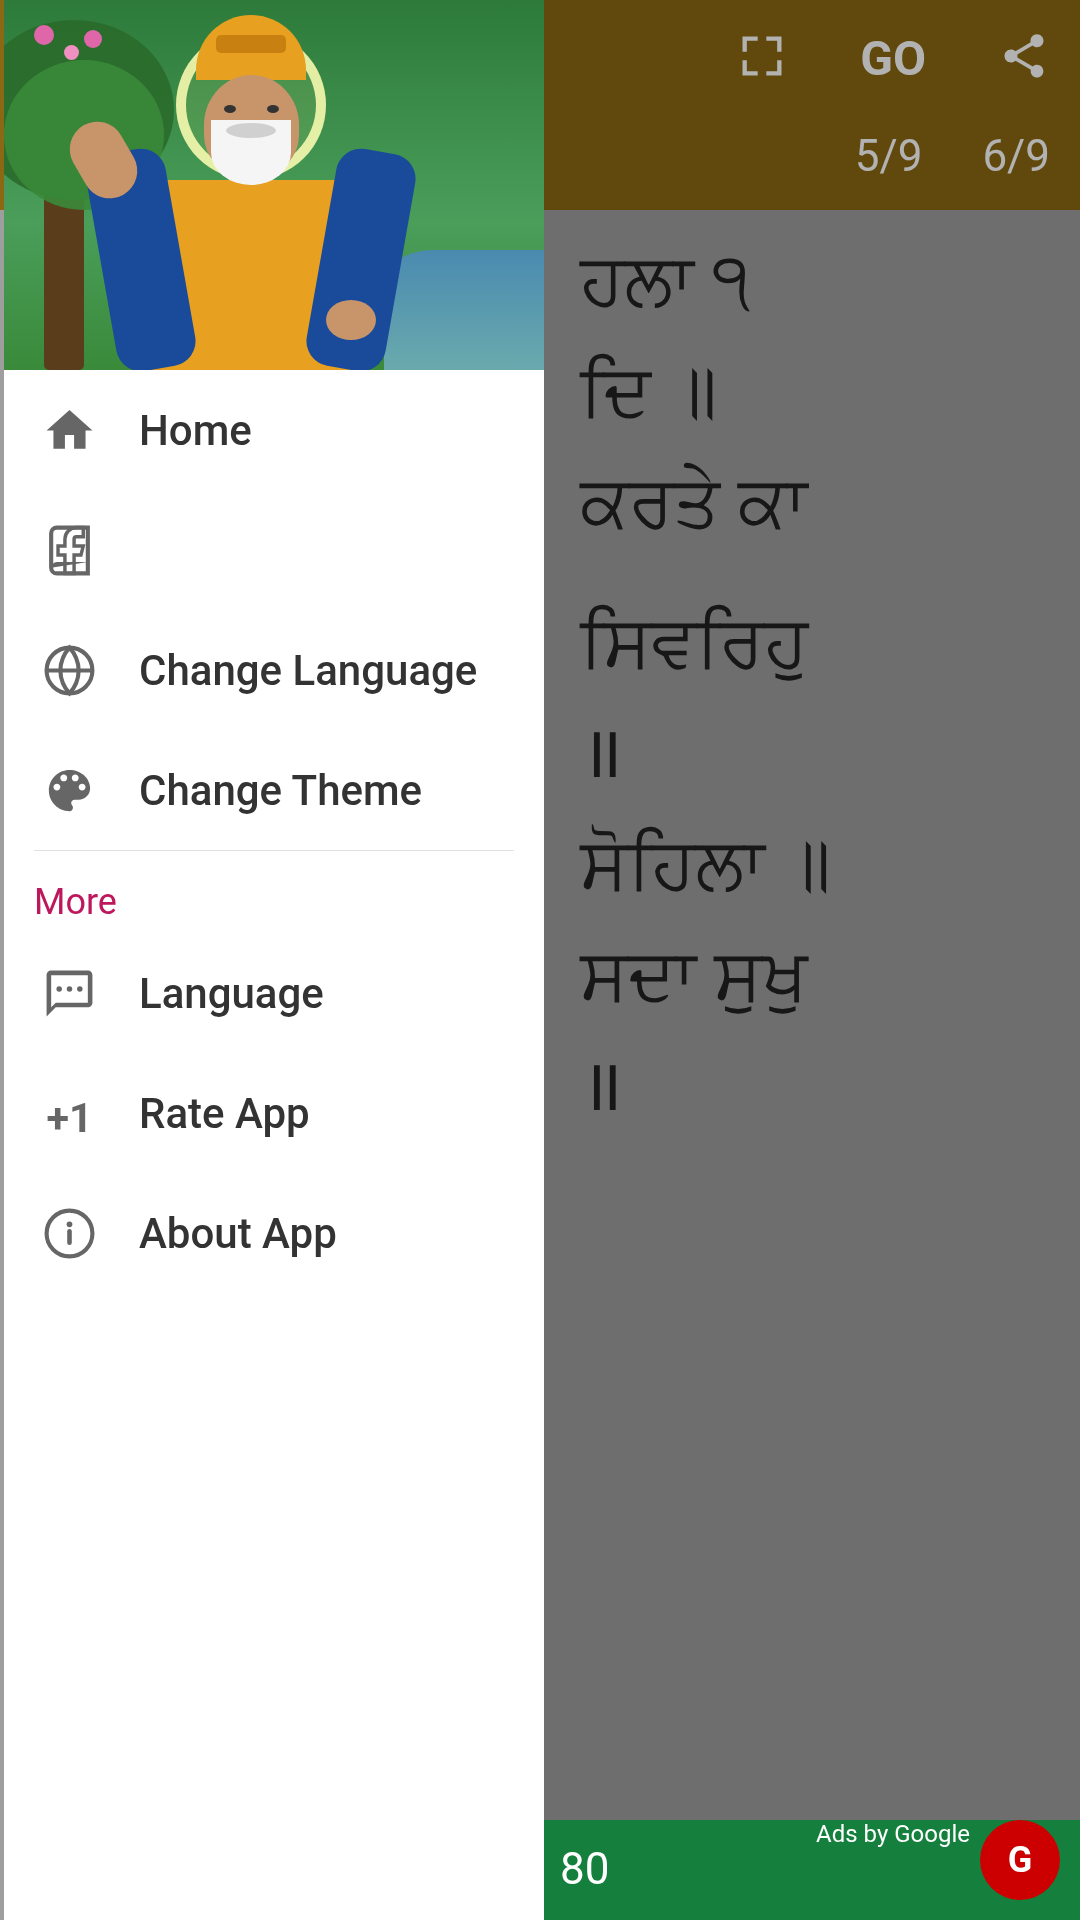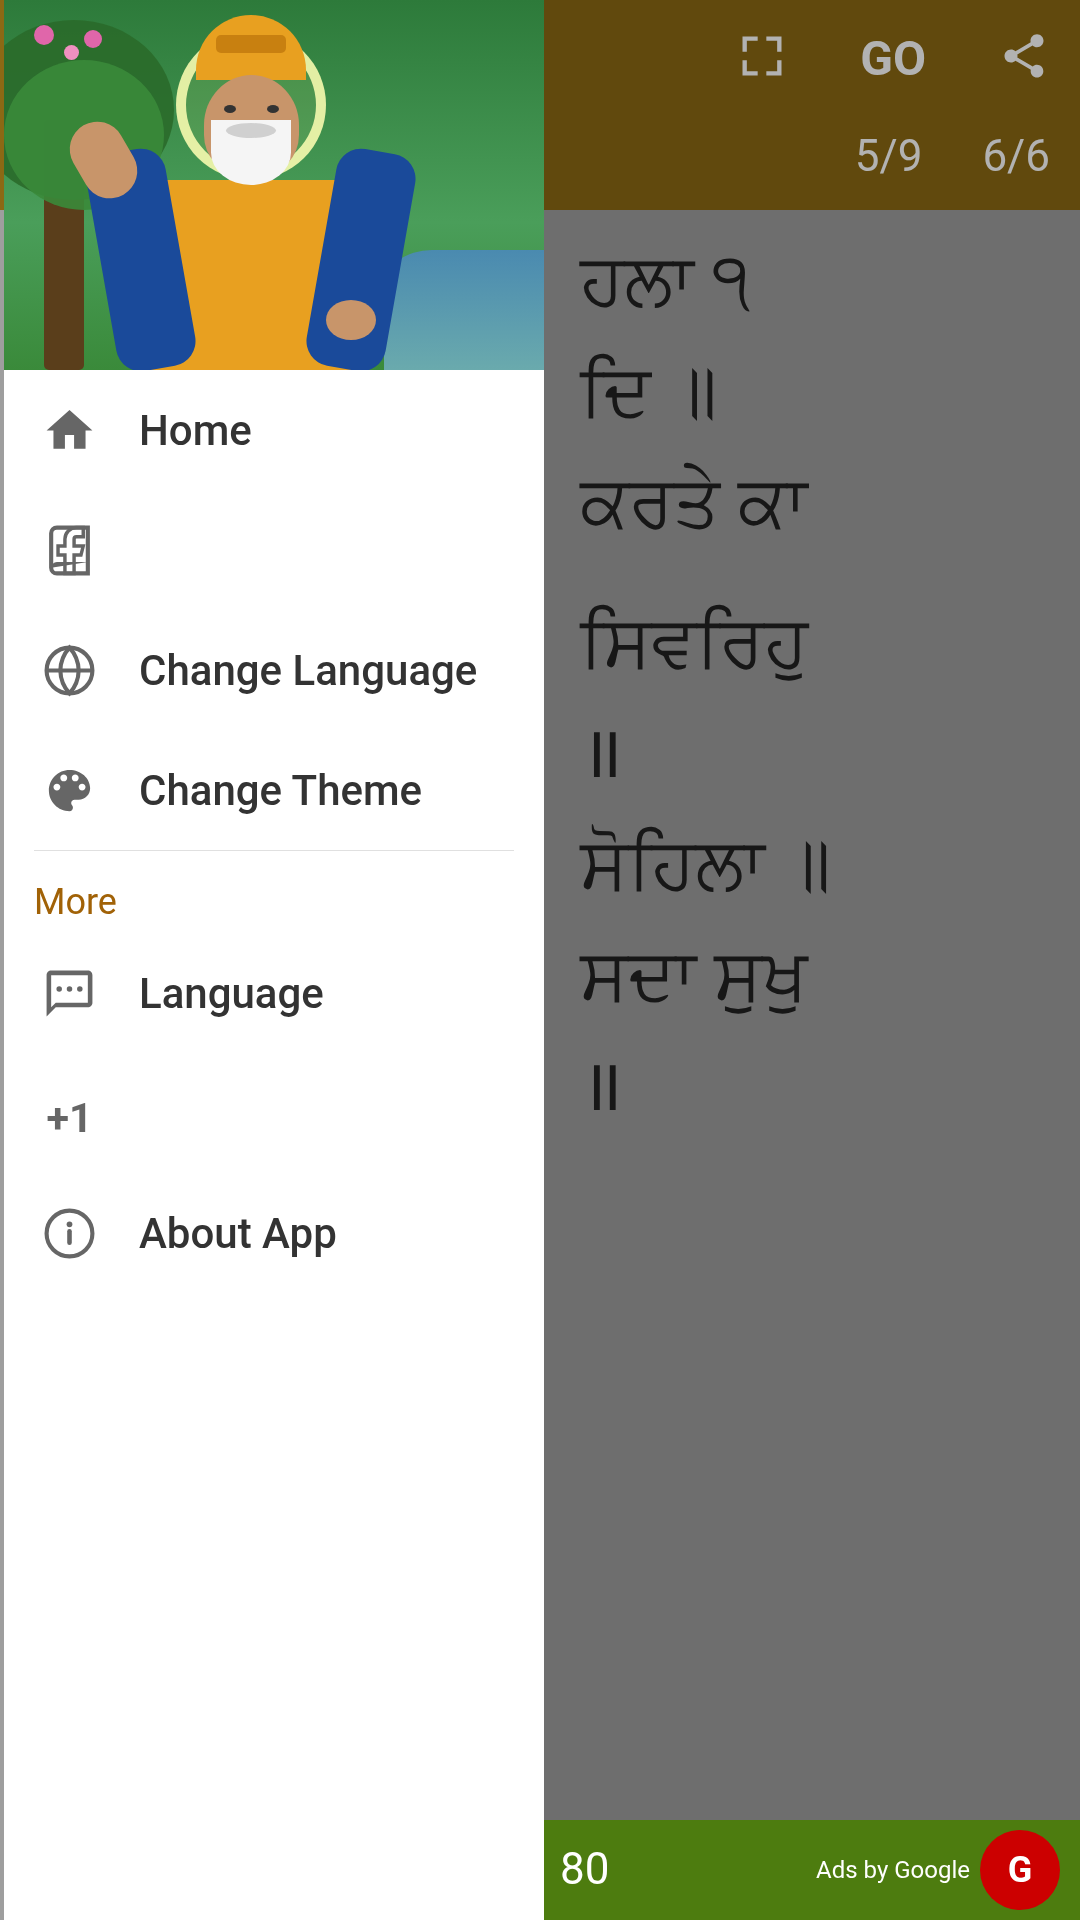--- a/index.html
+++ b/index.html
@@ -158,35 +158,34 @@
 
     .divider {
       height: 1px;
       background: #e0e0e0;
       margin: 0 30px;
     }
 
     .section-header {
       padding: 30px 30px 10px 30px;
       font-size: 36px;
-      color: #a16207;
+      color: #be185d;
       font-weight: 400;
     }
 
     
     .bottom-ad {
       position: absolute;
       bottom: 0;
       left: 540px;
       width: 540px;
       height: 100px;
-      background: #4d7c0f;
+      background: #15803d;
       z-index: 6;
       display: flex;
-      align-items: center;
       justify-content: flex-end;
       padding-right: 20px;
     }
 
     .ad-logo {
       width: 80px;
       height: 80px;
       background: #cc0000;
       border-radius: 50%;
       display: flex;
@@ -227,21 +226,21 @@
     </span>
     <span class="icon-btn" style="font-size:48px;font-weight:bold;color:white;">GO</span>
     <span class="icon-btn">
       <svg width="52" height="52" viewBox="0 0 24 24" fill="white">
         <path d="M18 16.08c-.76 0-1.44.3-1.96.77L8.91 12.7c.05-.23.09-.46.09-.7s-.04-.47-.09-.7l7.05-4.11c.54.5 1.25.81 2.04.81 1.66 0 3-1.34 3-3s-1.34-3-3-3-3 1.34-3 3c0 .24.04.47.09.7L8.04 9.81C7.5 9.31 6.79 9 6 9c-1.66 0-3 1.34-3 3s1.34 3 3 3c.79 0 1.5-.31 2.04-.81l7.12 4.16c-.05.21-.08.43-.08.65 0 1.61 1.31 2.92 2.92 2.92s2.92-1.31 2.92-2.92c0-1.61-1.31-2.92-2.92-2.92z"></path>
       </svg>
     </span>
   </div>
   <div class="page-numbers">
     <span class="page-num">5/9</span>
-    <span class="page-num">6/6</span>
+    <span class="page-num">6/9</span>
   </div>
 </div>
 
 <div class="punjabi-text">
   <div class="punjabi-line">ਹਲਾ ੧</div>
   <div class="punjabi-line">ਦਿ ॥</div>
   <div class="punjabi-line">ਕਰਤੇ ਕਾ</div>
   <div class="punjabi-line" style="margin-top:40px;">ਸਿਵਰਿਹੁ</div>
   <div class="punjabi-line">॥</div>
   <div class="punjabi-line">ਸੋਹਿਲਾ ॥</div>
@@ -355,20 +354,21 @@
       </div>
       <span class="menu-label">Language</span>
     </div>
 
     <div class="menu-item">
       <div class="menu-icon">
         <svg viewBox="0 0 24 24">
             <text x="2" y="20" font-size="18" font-weight="bold" fill="#666">+1</text>
           </svg>
       </div>
+      <span class="menu-label">Rate App</span>
     </div>
 
     <div class="menu-item">
       <div class="menu-icon">
         <svg viewBox="0 0 24 24">
             <circle cx="12" cy="12" r="10" fill="none" stroke="#666" stroke-width="1.8"></circle>
             <line x1="12" y1="8" x2="12" y2="8" stroke="#666" stroke-width="2.5" stroke-linecap="round"></line>
             <line x1="12" y1="11" x2="12" y2="16" stroke="#666" stroke-width="2" stroke-linecap="round"></line>
           </svg>
       </div>

